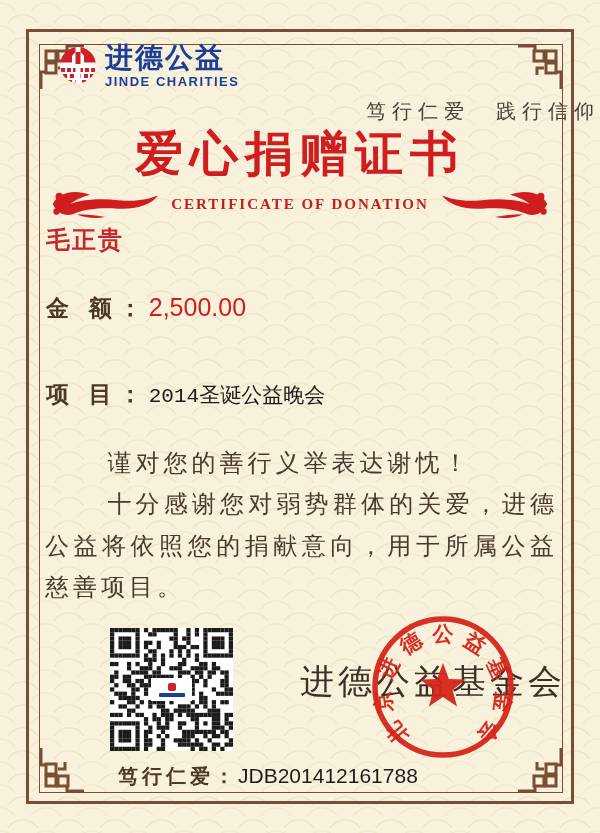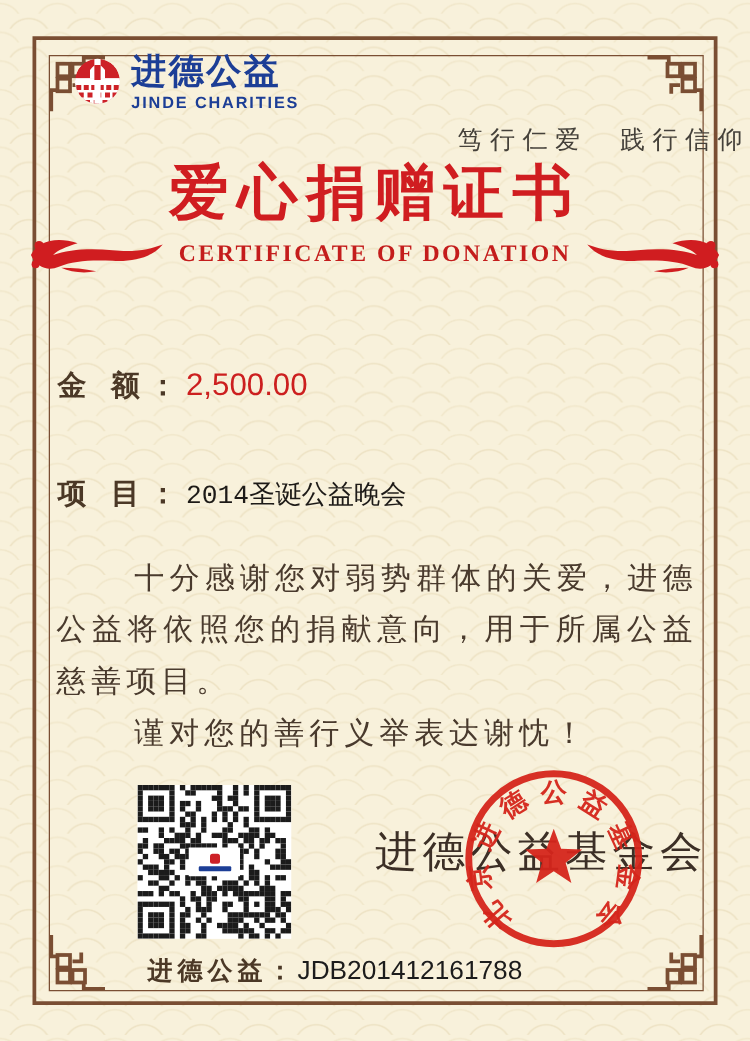--- a/index.html
+++ b/index.html
@@ -30,21 +30,21 @@
   .logo-cn{font-size:28px;font-weight:bold;color:#1c3e96;letter-spacing:2px;font-family:"Liberation Serif","DejaVu Serif",serif;}
   .logo-en{font-size:13px;font-weight:bold;color:#1c3e96;letter-spacing:1.5px;margin-top:3px;font-family:"Liberation Sans","DejaVu Sans",sans-serif;}
 
   .tagline{position:absolute;left:0;right:0;top:98px;text-align:right;
     font-size:20px;color:#45413a;letter-spacing:6px;}
   .title{position:absolute;left:0;right:0;top:122px;text-align:center;
     font-size:48px;font-weight:bold;color:#d01d20;letter-spacing:7px;}
   .subtitle-row{position:absolute;left:0;right:0;top:188px;display:flex;align-items:center;justify-content:center;gap:10px;}
   .flourish{width:112px;height:32px;flex:0 0 auto;}
   .flourish.right{transform:scaleX(-1);}
-  .subtitle{font-size:19px;font-weight:bold;color:#c41d1c;letter-spacing:2px;}
+  .subtitle{font-size:15px;font-weight:bold;color:#c41d1c;letter-spacing:2px;}
 
   .donor-name{position:absolute;left:46px;top:224px;font-size:24px;font-weight:bold;color:#c2282d;
     letter-spacing:2px;font-family:"Liberation Sans","DejaVu Sans",sans-serif;}
 
   .field-row{position:absolute;left:46px;display:flex;align-items:baseline;}
   .field-label{font-size:23px;font-weight:bold;color:#4b3826;letter-spacing:7px;}
   .field-value{font-family:"Liberation Sans","DejaVu Sans",sans-serif;color:#1d1a17;}
   .row-amount{top:293px;}
   .row-amount .field-value{color:#cc1f1f;font-size:25px;}
   .row-date{top:336px;}
@@ -172,33 +172,34 @@
     <svg class="flourish right" viewBox="0 0 120 34">
       <g fill="#d01d20">
         <path d="M4 17 C 10 5, 26 1, 44 7 C 34 10, 27 13, 23 17 C 36 12, 56 11, 74 13 C 94 15, 106 12, 117 8 C 108 19, 92 23, 74 22 C 56 21, 40 22, 28 27 C 19 31, 9 28, 4 17 Z"></path>
         <circle cx="11" cy="9" r="4"></circle>
         <circle cx="8" cy="25" r="3.4"></circle>
         <path d="M30 28 C 38 32, 50 33, 60 31 C 50 29, 40 28, 30 28 Z"></path>
       </g>
     </svg>
   </div>
 
+  <div class="donor-name">毛正贵</div>
 
   <div class="field-row row-amount">
     <span class="field-label">金 额：</span>
     <span class="field-value">2,500.00</span>
   </div>
   <div class="field-row row-project">
     <span class="field-label">项 目：</span>
     <span class="field-value">2014圣诞公益晚会</span>
   </div>
 
   <div class="body-text">
+    <p>谨对您的善行义举表达谢忱！</p>
     <p>十分感谢您对弱势群体的关爱，进德公益将依照您的捐献意向，用于所属公益慈善项目。</p>
-    <p>谨对您的善行义举表达谢忱！</p>
   </div>
 
   <div class="qr">
     <svg id="qr-svg" width="123" height="123" viewBox="0 0 123 123">
         <rect x="0" y="0" width="123" height="123" fill="#ffffff"></rect>
         <rect x="0.00" y="0.00" width="4.24" height="4.24" fill="#1b1b1b"></rect>
         <rect x="4.24" y="0.00" width="4.24" height="4.24" fill="#1b1b1b"></rect>
         <rect x="8.48" y="0.00" width="4.24" height="4.24" fill="#1b1b1b"></rect>
         <rect x="12.72" y="0.00" width="4.24" height="4.24" fill="#1b1b1b"></rect>
         <rect x="16.97" y="0.00" width="4.24" height="4.24" fill="#1b1b1b"></rect>
@@ -632,17 +633,17 @@
         <text x="56.5" y="47.3" text-anchor="middle" transform="rotate(-32.5 56.5 47.3)">德</text>
         <text x="85.0" y="39.0" text-anchor="middle" transform="rotate(0.0 85.0 39.0)">公</text>
         <text x="113.5" y="47.3" text-anchor="middle" transform="rotate(32.5 113.5 47.3)">益</text>
         <text x="133.0" y="69.6" text-anchor="middle" transform="rotate(65.0 133.0 69.6)">基</text>
         <text x="137.5" y="98.9" text-anchor="middle" transform="rotate(97.5 137.5 98.9)">金</text>
         <text x="125.6" y="126.1" text-anchor="middle" transform="rotate(130.0 125.6 126.1)">会</text>
       </g>
   </svg>
 
   <div class="cert-no-row">
-    <span class="cert-no-label">进德公益：</span>
+    <span class="cert-no-label">笃行仁爱：</span>
     <span class="cert-no-value">JDB201412161788</span>
   </div>
 
 </div>
 
 </body></html>

